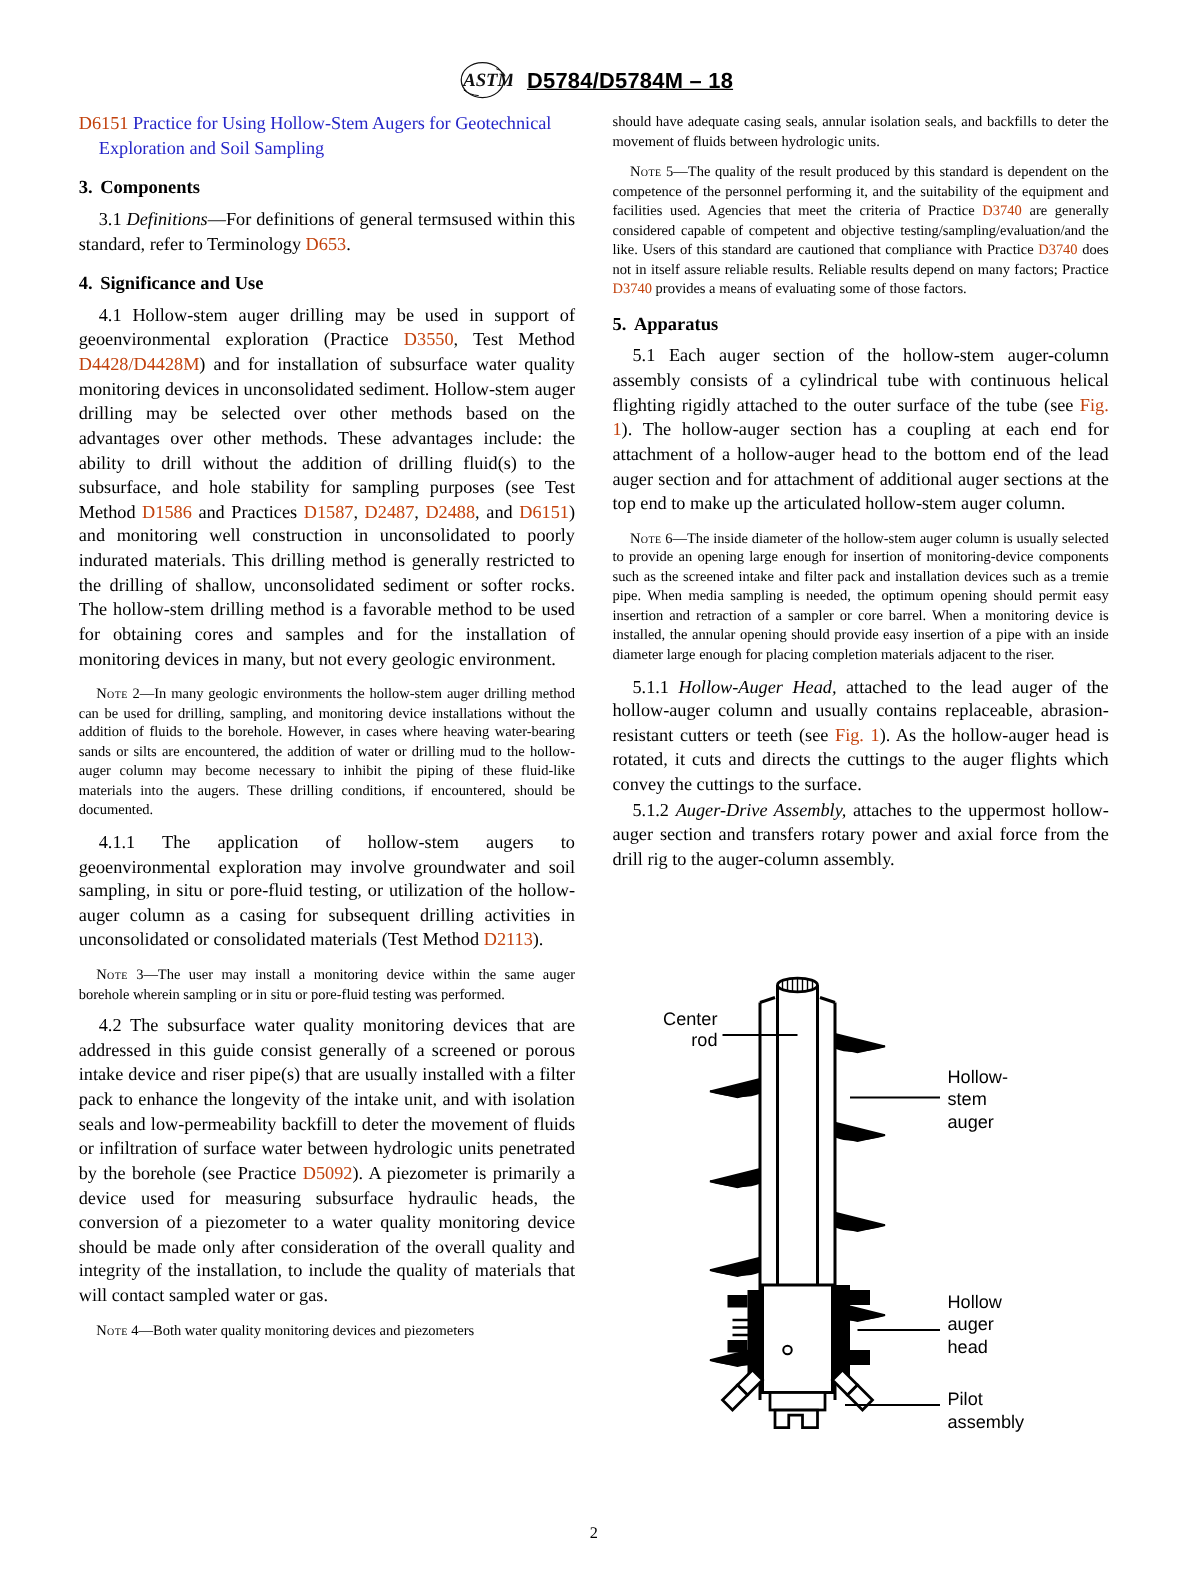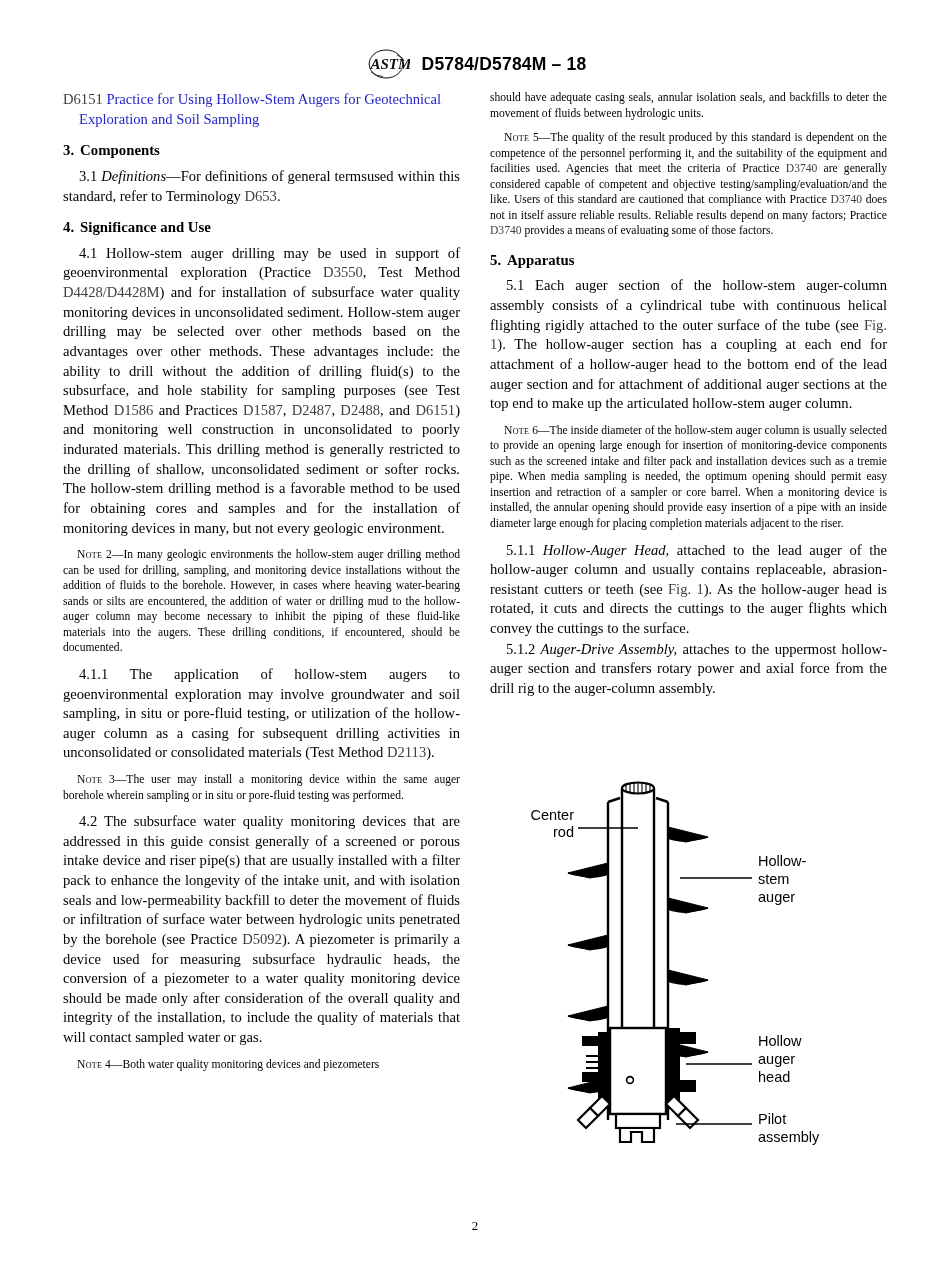--- a/index.html
+++ b/index.html
@@ -19,20 +19,21 @@
   
   .page-header {
     position: absolute;
     top: 48px;
     left: 0;
     width: 950px;
     display: flex;
     align-items: center;
     justify-content: center;
     gap: 12px;
+    text-decoration: underline;
   }
   .astm-logo {
     width: 46px;
     height: 32px;
     flex: 0 0 auto;
     display: block;
   }
   .designation {
     font-family: "Liberation Sans", "DejaVu Sans", sans-serif;
     font-weight: bold;
@@ -97,21 +98,21 @@
     text-align: justify;
     text-indent: 14px;
     margin-top: 9px;
     margin-bottom: 9px;
   }
   .note-lbl {
     font-variant: small-caps;
     letter-spacing: 0.3px;
   }
 
-  .redlink { color: #404040; }
+  .redlink { color: #c2410c; }
   .ital { font-style: italic; }
 
   
   .figure-wrap {
     position: absolute;
     left: 427px;
     top: 690px;
     width: 397px;
   }
   .figure-canvas {

